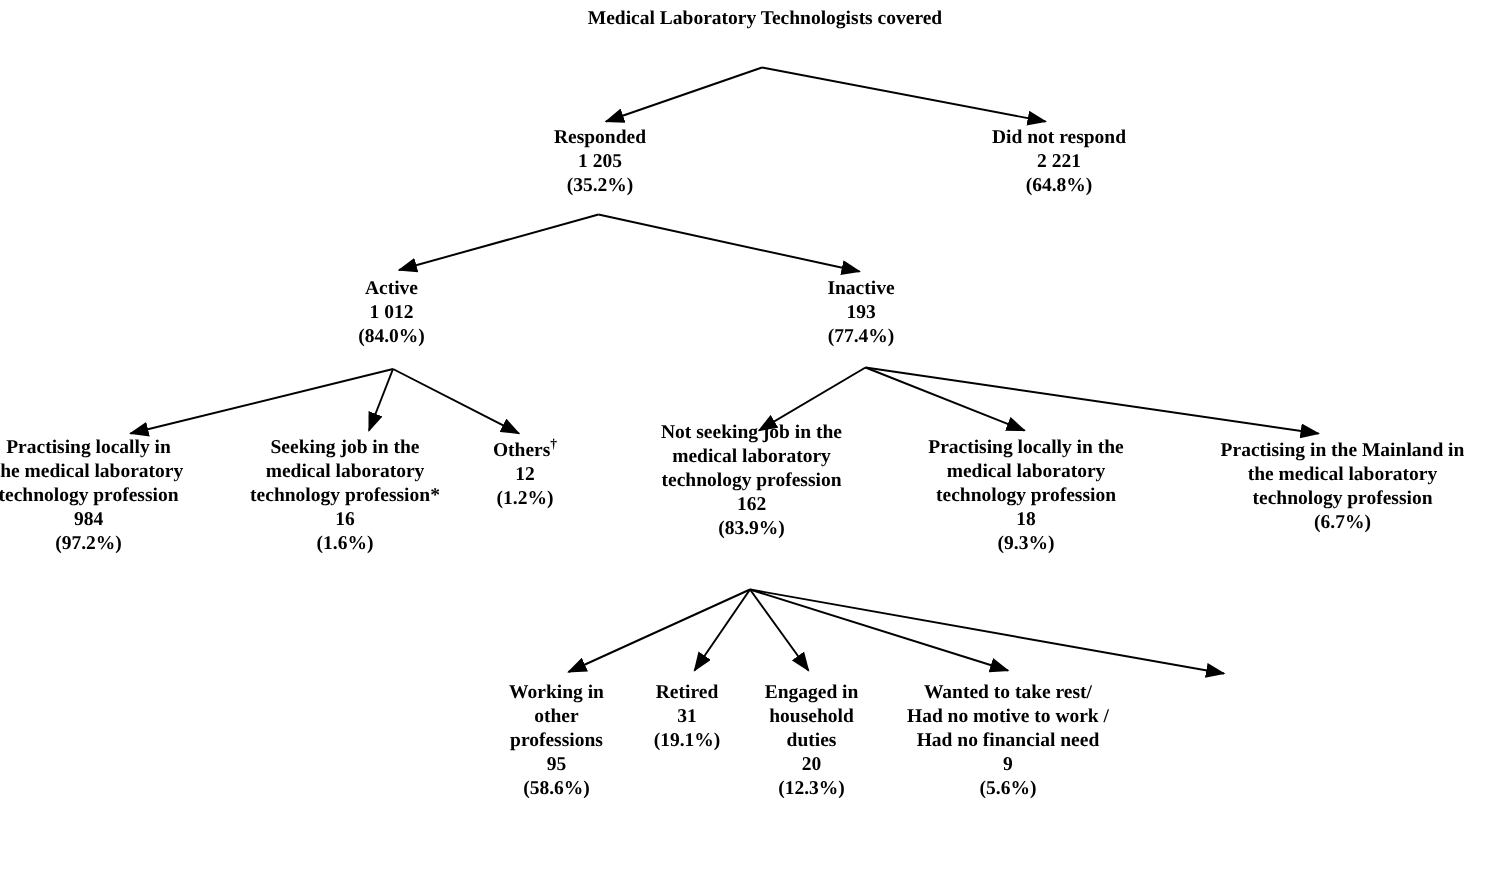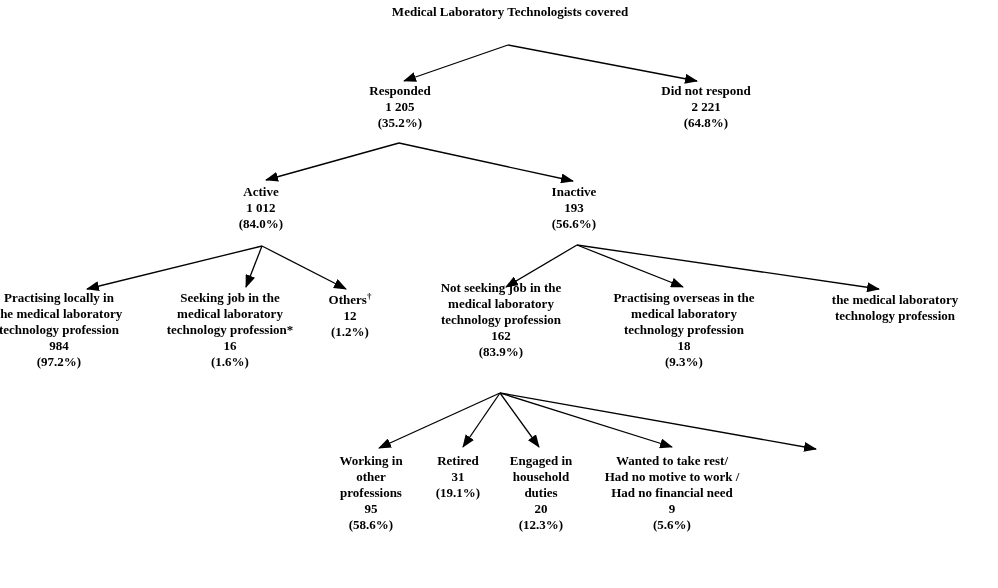--- a/index.html
+++ b/index.html
@@ -86,21 +86,21 @@
 
   <div class="node" style="left:261px; top:184px">
     <div class="nl">Active</div>
     <div class="nl">1 012</div>
     <div class="nl">(84.0%)</div>
   </div>
 
   <div class="node" style="left:574px; top:184px">
     <div class="nl">Inactive</div>
     <div class="nl">193</div>
-    <div class="nl">(56.6%)</div>
+    <div class="nl">(77.4%)</div>
   </div>
 
   <div class="node" style="left:59px; top:290px">
     <div class="nl">Practising locally in</div>
     <div class="nl">the medical laboratory</div>
     <div class="nl">technology profession</div>
     <div class="nl">984</div>
     <div class="nl">(97.2%)</div>
   </div>
 
@@ -120,30 +120,32 @@
 
   <div class="node" style="left:501px; top:280px">
     <div class="nl">Not seeking job in the</div>
     <div class="nl">medical laboratory</div>
     <div class="nl">technology profession</div>
     <div class="nl">162</div>
     <div class="nl">(83.9%)</div>
   </div>
 
   <div class="node" style="left:684px; top:290px">
-    <div class="nl">Practising overseas in the</div>
+    <div class="nl">Practising locally in the</div>
     <div class="nl">medical laboratory</div>
     <div class="nl">technology profession</div>
     <div class="nl">18</div>
     <div class="nl">(9.3%)</div>
   </div>
 
   <div class="node" style="left:895px; top:292px">
+    <div class="nl">Practising in the Mainland in</div>
     <div class="nl">the medical laboratory</div>
     <div class="nl">technology profession</div>
+    <div class="nl">(6.7%)</div>
   </div>
 
   <div class="node" style="left:371px; top:453px">
     <div class="nl">Working in</div>
     <div class="nl">other</div>
     <div class="nl">professions</div>
     <div class="nl">95</div>
     <div class="nl">(58.6%)</div>
   </div>
 

